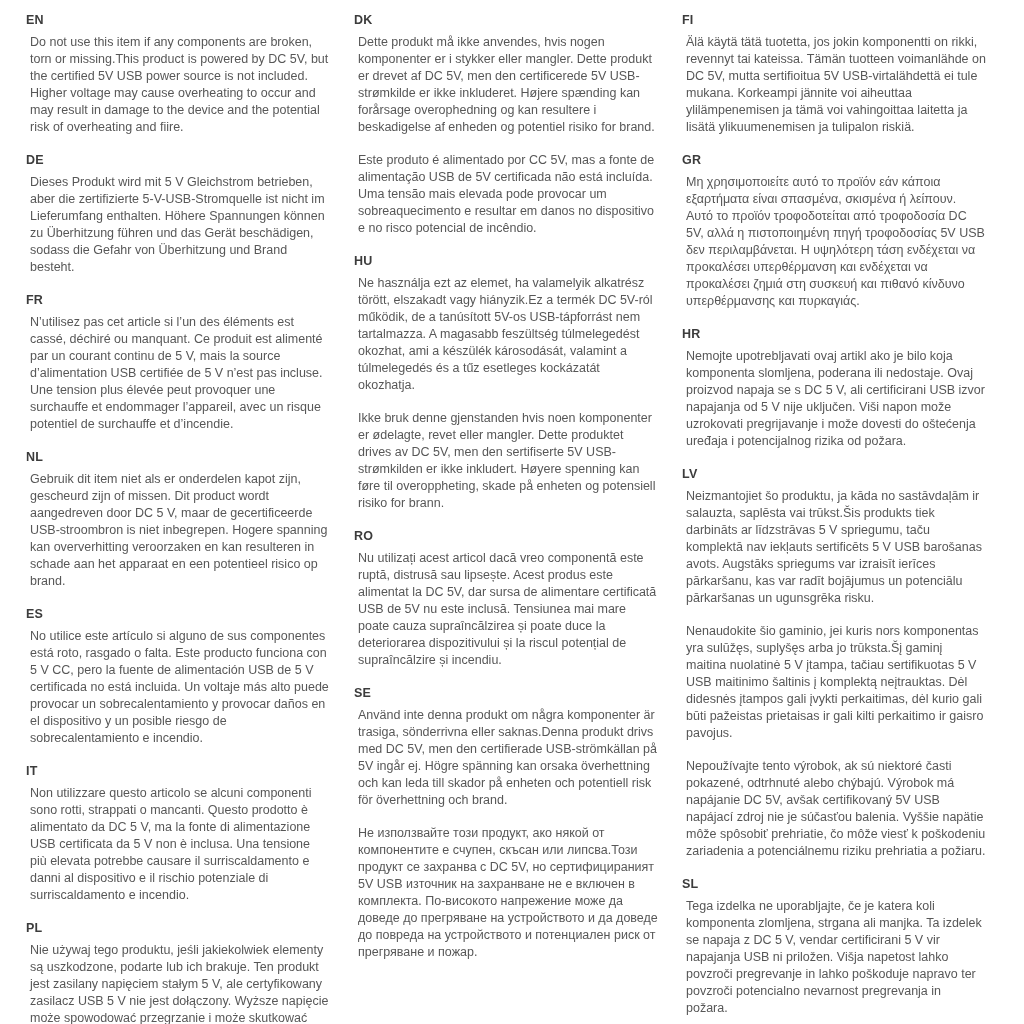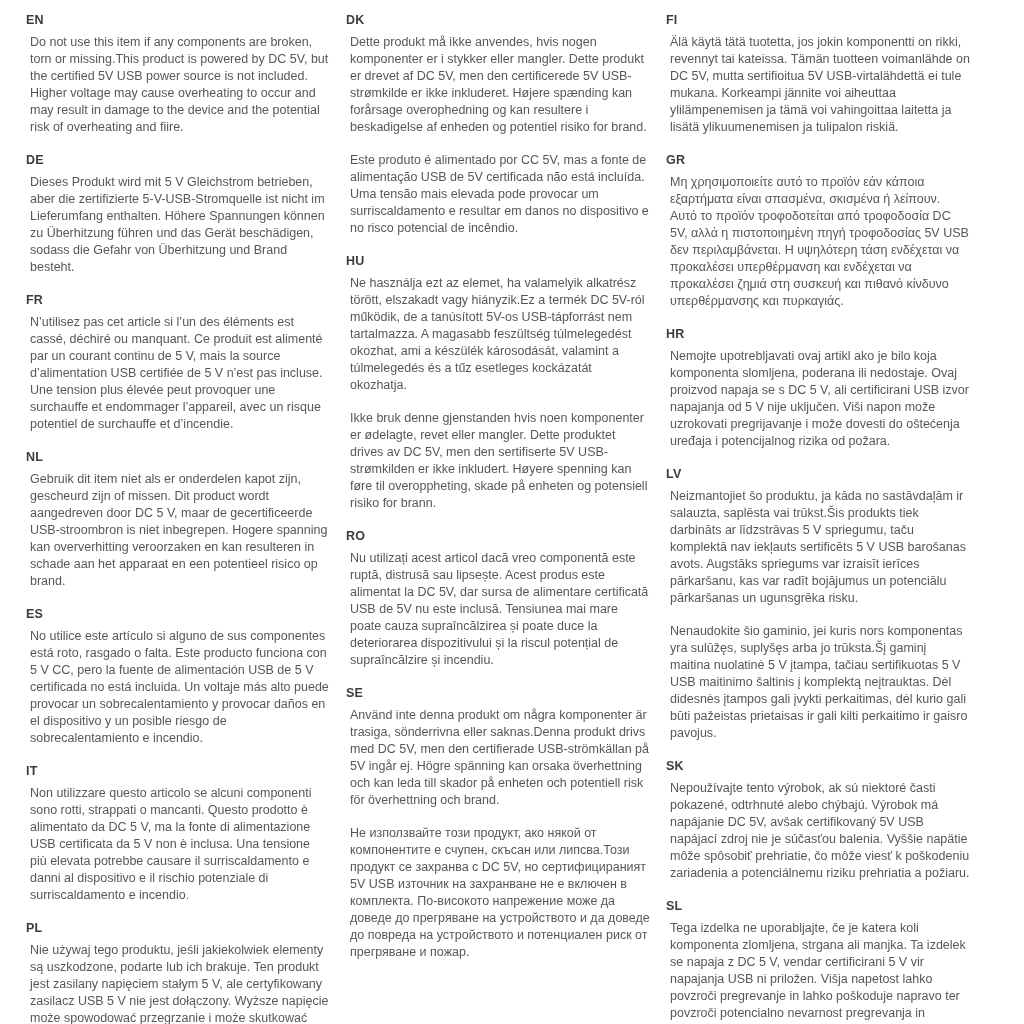--- a/index.html
+++ b/index.html
@@ -7,21 +7,21 @@
     width: 1024px;
     background: #ffffff;
     font-family: "Liberation Sans", sans-serif;
   }
   .page {
     width: 1024px;
     height: 1024px;
     background: #ffffff;
     padding: 12px 24px 10px 26px;
     display: flex;
-    gap: 12px;
+    gap: 20px;
     overflow: hidden;
   }
   .col {
     width: 308px;
     flex: 0 0 308px;
   }
   section.lang {
     margin-bottom: 16px;
   }
   section.lang h2 {
@@ -75,21 +75,21 @@
     </section>
 
   </div>
 
   <div class="col">
     <section class="lang">
       <h2>DK</h2>
       <p>Dette produkt må ikke anvendes, hvis nogen komponenter er i stykker eller mangler. Dette produkt er drevet af DC 5V, men den certificerede 5V USB-strømkilde er ikke inkluderet. Højere spænding kan forårsage overophedning og kan resultere i beskadigelse af enheden og potentiel risiko for brand.</p>
     </section>
     <section class="lang">
-      <p>Este produto é alimentado por CC 5V, mas a fonte de alimentação USB de 5V certificada não está incluída. Uma tensão mais elevada pode provocar um surriscaldamento e resultar em danos no dispositivo e no risco potencial de incêndio.</p>
+      <p>Este produto é alimentado por CC 5V, mas a fonte de alimentação USB de 5V certificada não está incluída. Uma tensão mais elevada pode provocar um sobreaquecimento e resultar em danos no dispositivo e no risco potencial de incêndio.</p>
     </section>
     <section class="lang">
       <h2>HU</h2>
       <p>Ne használja ezt az elemet, ha valamelyik alkatrész törött, elszakadt vagy hiányzik.Ez a termék DC 5V-ról működik, de a tanúsított 5V-os USB-tápforrást nem tartalmazza. A magasabb feszültség túlmelegedést okozhat, ami a készülék károsodását, valamint a túlmelegedés és a tűz esetleges kockázatát okozhatja.</p>
     </section>
     <section class="lang">
       <p>Ikke bruk denne gjenstanden hvis noen komponenter er ødelagte, revet eller mangler. Dette produktet drives av DC 5V, men den sertifiserte 5V USB-strømkilden er ikke inkludert. Høyere spenning kan føre til overoppheting, skade på enheten og potensiell risiko for brann.</p>
     </section>
     <section class="lang">
       <h2>RO</h2>
@@ -119,21 +119,20 @@
       <p>Nemojte upotrebljavati ovaj artikl ako je bilo koja komponenta slomljena, poderana ili nedostaje. Ovaj proizvod napaja se s DC 5 V, ali certificirani USB izvor napajanja od 5 V nije uključen. Viši napon može uzrokovati pregrijavanje i može dovesti do oštećenja uređaja i potencijalnog rizika od požara.</p>
     </section>
     <section class="lang">
       <h2>LV</h2>
       <p>Neizmantojiet šo produktu, ja kāda no sastāvdaļām ir salauzta, saplēsta vai trūkst.Šis produkts tiek darbināts ar līdzstrāvas 5 V spriegumu, taču komplektā nav iekļauts sertificēts 5 V USB barošanas avots. Augstāks spriegums var izraisīt ierīces pārkaršanu, kas var radīt bojājumus un potenciālu pārkaršanas un ugunsgrēka risku.</p>
     </section>
     <section class="lang">
       <p>Nenaudokite šio gaminio, jei kuris nors komponentas yra sulūžęs, suplyšęs arba jo trūksta.Šį gaminį maitina nuolatinė 5 V įtampa, tačiau sertifikuotas 5 V USB maitinimo šaltinis į komplektą neįtrauktas. Dėl didesnės įtampos gali įvykti perkaitimas, dėl kurio gali būti pažeistas prietaisas ir gali kilti perkaitimo ir gaisro pavojus.</p>
     </section>
     <section class="lang">
-      <h2>SK</h2>
       <p>Nepoužívajte tento výrobok, ak sú niektoré časti pokazené, odtrhnuté alebo chýbajú. Výrobok má napájanie DC 5V, avšak certifikovaný 5V USB napájací zdroj nie je súčasťou balenia. Vyššie napätie môže spôsobiť prehriatie, čo môže viesť k poškodeniu zariadenia a potenciálnemu riziku prehriatia a požiaru.</p>
     </section>
     <section class="lang">
       <h2>SL</h2>
       <p>Tega izdelka ne uporabljajte, če je katera koli komponenta zlomljena, strgana ali manjka. Ta izdelek se napaja z DC 5 V, vendar certificirani 5 V vir napajanja USB ni priložen. Višja napetost lahko povzroči pregrevanje in lahko poškoduje napravo ter povzroči potencialno nevarnost pregrevanja in požara.</p>
     </section>
 
   </div>
 
 </div>

